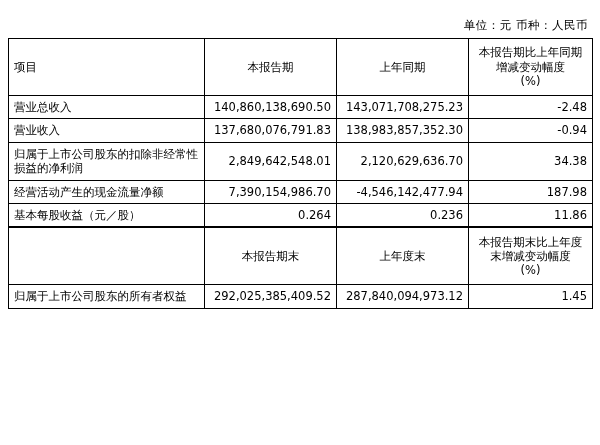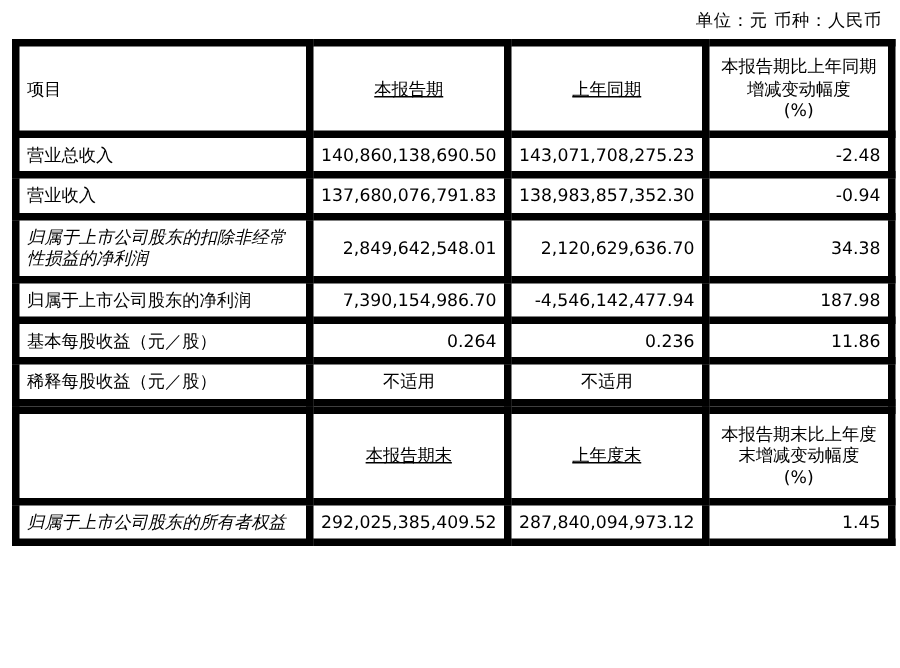--- a/index.html
+++ b/index.html
@@ -13,58 +13,58 @@
     font-family: "DejaVu Sans", "Liberation Sans", sans-serif;
     color: #000000;
     font-size: 11px;
     overflow: hidden;
   }
   .page {
     width: 600px;
     height: 445px;
     position: relative;
     box-sizing: border-box;
-    padding: 0 8px;
+    padding: 12px 8px;
   }
   .unit-line {
     text-align: right;
     font-size: 11.5px;
     padding: 6px 4px 5px 0;
     letter-spacing: 0.5px;
     white-space: nowrap;
   }
   table.fin {
     border-collapse: collapse;
     width: 584px;
     table-layout: fixed;
   }
   table.fin td {
-    border: 5px solid #000000;
+    border: 1px solid #000000;
     padding: 4px 5px;
     vertical-align: middle;
     line-height: 1.25;
     font-size: 11.5px;
   }
   .c-item { width: 196px; text-align: left; }
   .c-cur  { width: 132px; text-align: right; margin-left: 20px; }
   .c-prev { width: 132px; text-align: right; }
   .c-chg  { width: 124px; text-align: right; }
 
   .hdr {
     text-align: center;
     font-size: 11.5px;
     line-height: 1.5;
   }
   .hdr-tall { height: 48px; }
   .hdr-left { text-align: left; padding-left: 8px; margin-top: 20px; }
   .pct-line { display: block; text-align: center; }
   .chg-cell { text-align: right; padding-right: 6px; }
   .nonum { text-align: center; }
-  .two-line { line-height: 1.3; font-style: italic; }
-  .mid { text-align: center; text-decoration: underline; }
+  .two-line { line-height: 1.3; }
+  .mid { text-align: center; }
 </style>
 </head>
 <body>
 
 <div class="page">
 
   <div class="unit-line">单位：元  币种：人民币</div>
 
   <table class="fin">
     <colgroup>
@@ -100,39 +100,33 @@
 
 
       <tr>
         <td class="two-line">归属于上市公司股东的扣除非经常性损益的净利润</td>
         <td class="c-cur">2,849,642,548.01</td>
         <td class="c-prev">2,120,629,636.70</td>
         <td class="chg-cell">34.38</td>
       </tr>
 
       <tr>
-        <td>归属于上市公司股东的净利润</td>
+        <td>经营活动产生的现金流量净额</td>
         <td class="c-cur">7,390,154,986.70</td>
         <td class="c-prev">-4,546,142,477.94</td>
         <td class="chg-cell">187.98</td>
       </tr>
 
       <tr>
         <td>基本每股收益（元／股）</td>
         <td class="c-cur">0.264</td>
         <td class="c-prev">0.236</td>
         <td class="chg-cell">11.86</td>
       </tr>
 
-      <tr>
-        <td>稀释每股收益（元／股）</td>
-        <td class="nonum">不适用</td>
-        <td class="nonum">不适用</td>
-        <td class="chg-cell"></td>
-      </tr>
 
     </tbody>
   </table>
 
   <table class="fin">
     <colgroup>
       <col class="c-item">
         <col class="c-cur">
         <col class="c-prev">
         <col class="c-chg">

